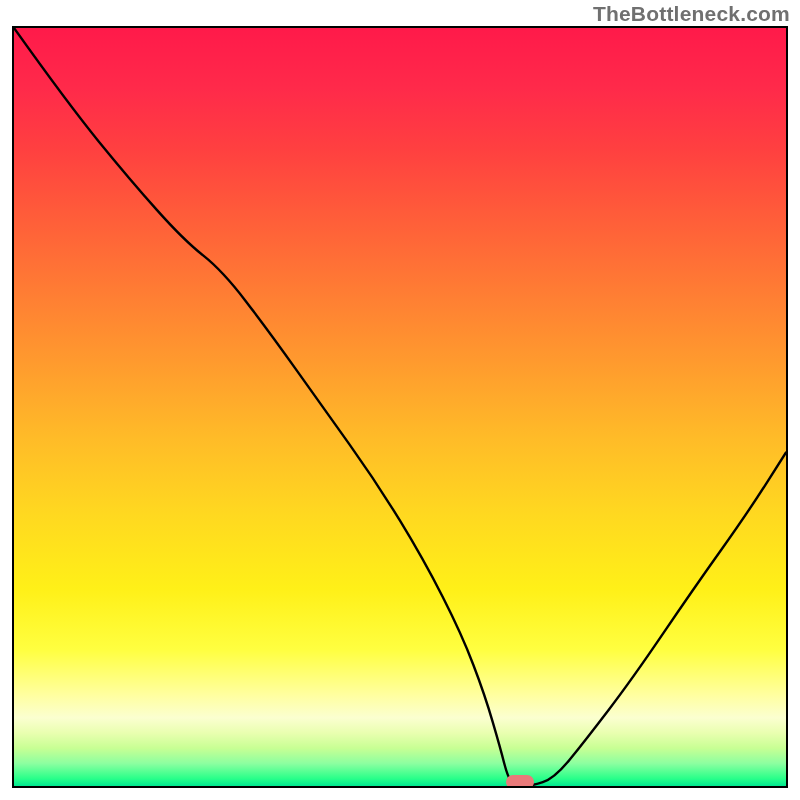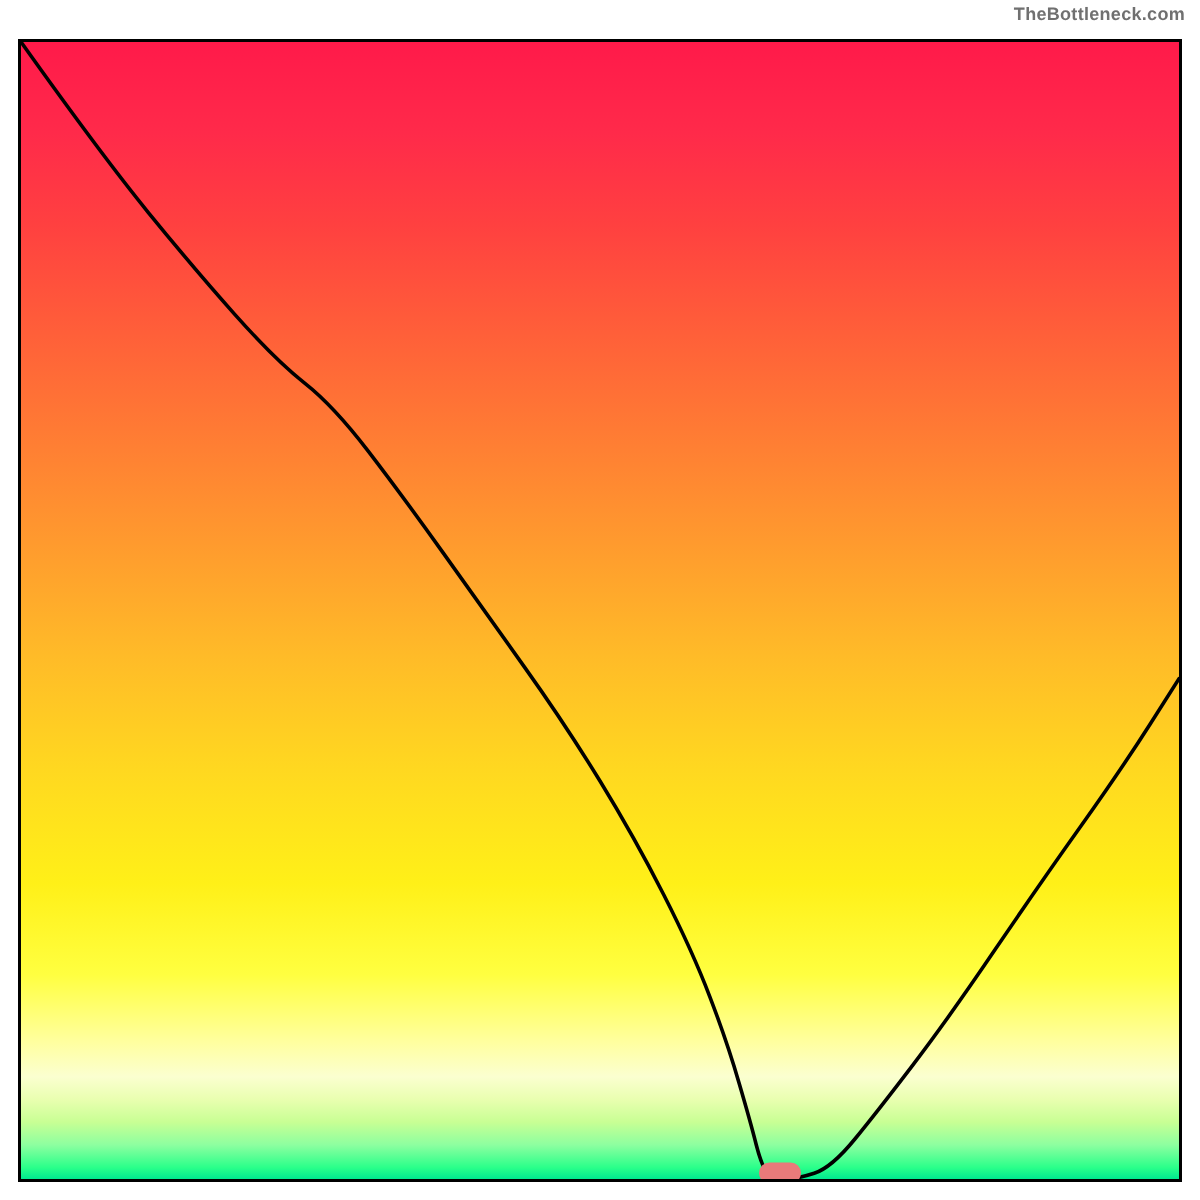--- a/index.html
+++ b/index.html
@@ -63,21 +63,21 @@
     border-radius: 7px;
     background: #e97a7a;
     transform: translate(-50%, -50%);
     pointer-events: none;
   }
   .watermark {
     position: absolute;
     top: 2px;
     right: 10px;
     font-family: Arial, Helvetica, sans-serif;
-    font-size: 12px;
+    font-size: 21px;
     font-weight: 600;
     color: #707070;
     letter-spacing: 0.2px;
     user-select: none;
   }
 </style>
 </head>
 <body>
 
 <div class="chart-container">

